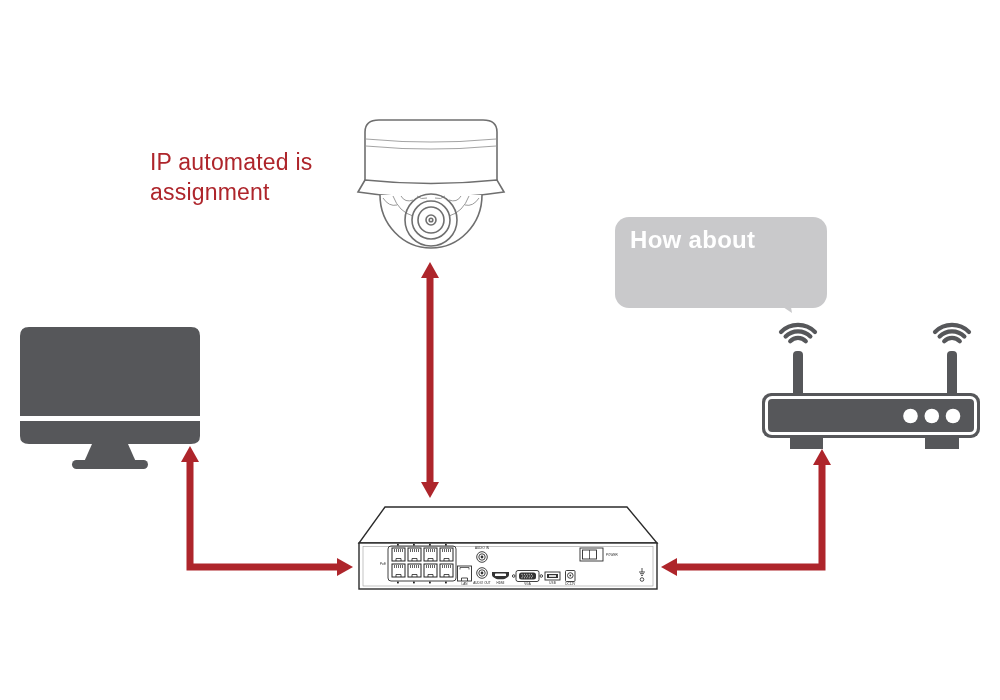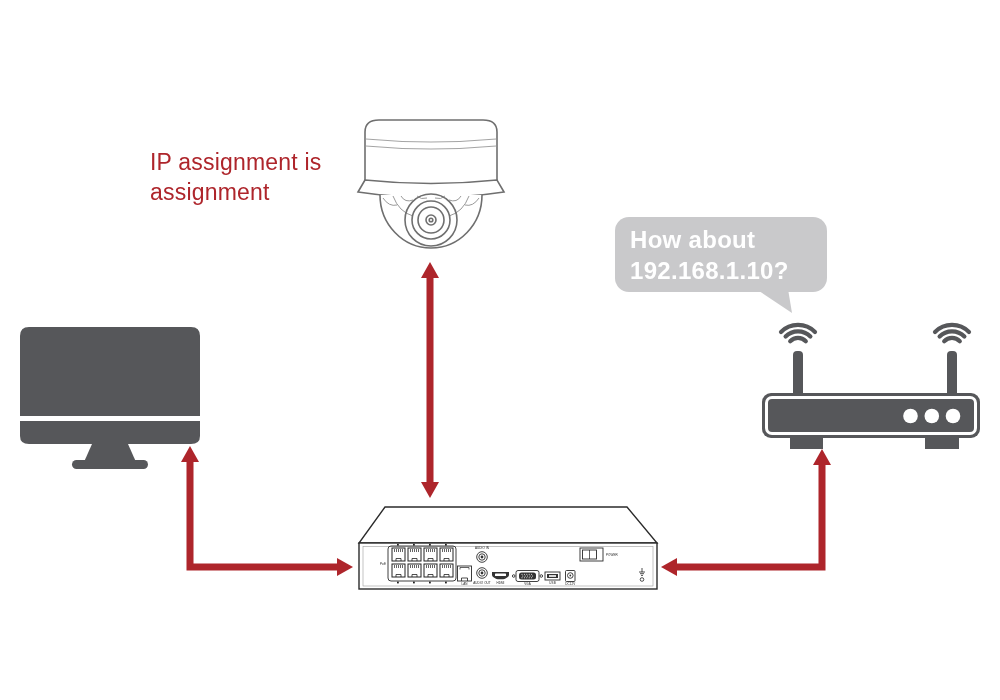--- a/index.html
+++ b/index.html
@@ -13,21 +13,21 @@
   
   .note{
     left:150px; top:147px;
     color:var(--accent-red,#AE252B);
     font-size:23px; line-height:30px; font-weight:500;
     letter-spacing:.2px;
   }
 
   
   .bubble{
-    left:615px; top:217px; width:212px; height:75px;
+    left:615px; top:217px; width:212px; height:91px;
     background:var(--bubble-gray,#C9C9CB);
     border-radius:14px;
     color:#fff; font-weight:bold; font-size:24px; line-height:31px;
     padding:7px 0 0 15px; box-sizing:border-box;
     letter-spacing:.3px;
   }
   .bubble-tail{ left:748px; top:289px; width:60px; height:30px; }
   .bubble-tail polygon{ fill:var(--bubble-gray,#C9C9CB); }
 
   
@@ -49,21 +49,21 @@
 
   
   .arrow-shaft{ stroke:var(--accent-red,#AE252B); stroke-width:7; fill:none; stroke-linejoin:miter; }
   .arrow-head{ fill:var(--accent-red,#AE252B); }
   svg{ display:block; }
 </style>
 </head>
 <body>
 
 <div class="abs note">
-  <div>IP assignment is</div>
+  <div>IP automated is</div>
   <div>assignment</div>
 </div>
 
 <svg class="abs" style="left:355px;top:108px" width="155" height="160" viewBox="0 0 155 160">
   <g>
     <path class="cam-fill" d="M10,74 L10,24 Q10,12 24,12 L128,12 Q142,12 142,24 L142,74"></path>
     <path class="cam-band" d="M10.8,31 Q76,37 141.2,31"></path>
     <path class="cam-band" d="M10.8,38 Q76,44 141.2,38"></path>
     <path class="cam-fill" d="M10,72 L3,84 Q76,95 149,84 L142,72 Q76,79 10,72 Z"></path>
   </g>
@@ -82,21 +82,20 @@
     <circle class="cam-line" cx="76" cy="112" r="26"></circle>
     <circle class="cam-line" cx="76" cy="112" r="19"></circle>
     <circle class="cam-line" cx="76" cy="112" r="13"></circle>
     <circle class="cam-line" cx="76" cy="112" r="5"></circle>
     <circle class="cam-line" cx="76" cy="112" r="1.8"></circle>
   </g>
 </svg>
 
 <div class="abs bubble">
   <div>How about</div>
-  <div>192.168.1.10?</div>
 </div>
 <svg class="abs bubble-tail" width="60" height="30" viewBox="0 0 60 30">
   <polygon points="8,0 40,0 44,24"></polygon>
 </svg>
 
 <svg class="abs" style="left:755px;top:318px" width="235" height="145" viewBox="0 0 235 145">
   <g>
     <path class="wifi-arc" d="M35.2,23.2 A11,11 0 0 1 50.8,23.2"></path>
     <path class="wifi-arc" d="M30.6,18.6 A17.5,17.5 0 0 1 55.4,18.6"></path>
     <path class="wifi-arc" d="M26,14 A24,24 0 0 1 60,14"></path>

